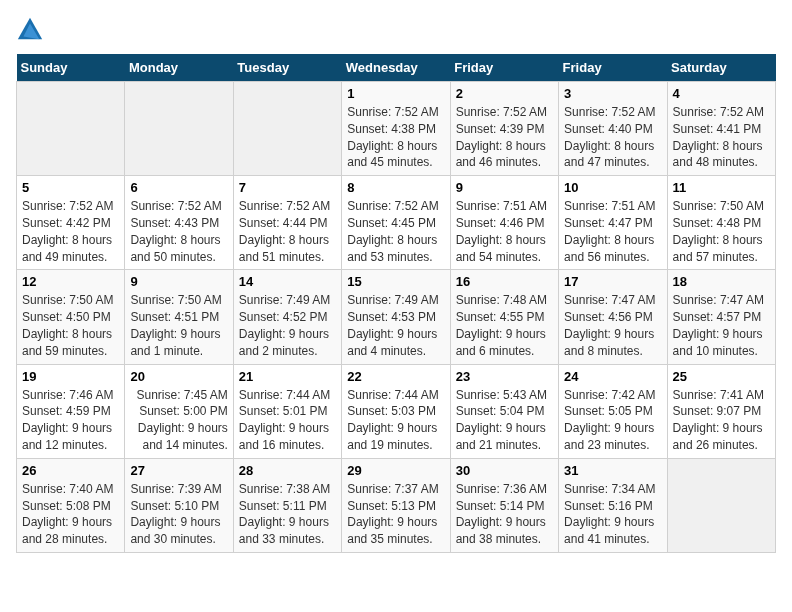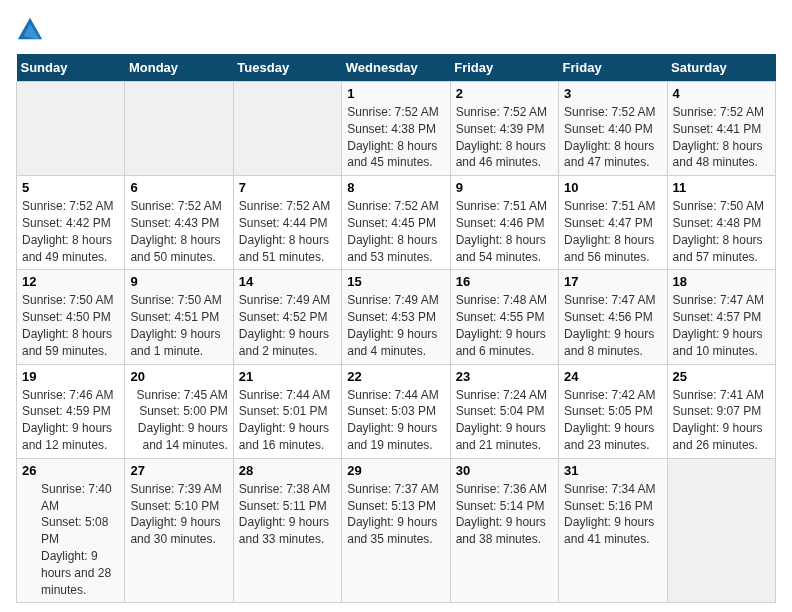--- a/index.html
+++ b/index.html
@@ -257,41 +257,41 @@
 Daylight: 9 hours and 16 minutes.</div>
         </td>
         <td>
           <span class="day-num">22</span>
           <div class="day-info" style="white-space: pre-line;">Sunrise: 7:44 AM
 Sunset: 5:03 PM
 Daylight: 9 hours and 19 minutes.</div>
         </td>
         <td>
           <span class="day-num">23</span>
-          <div class="day-info" style="white-space: pre-line;">Sunrise: 7:24 AM
+          <div class="day-info" style="white-space: pre-line;">Sunrise: 5:43 AM
 Sunset: 5:04 PM
 Daylight: 9 hours and 21 minutes.</div>
         </td>
         <td>
           <span class="day-num">24</span>
           <div class="day-info" style="white-space: pre-line;">Sunrise: 7:42 AM
 Sunset: 5:05 PM
 Daylight: 9 hours and 23 minutes.</div>
         </td>
         <td>
           <span class="day-num">25</span>
           <div class="day-info" style="white-space: pre-line;">Sunrise: 7:41 AM
 Sunset: 9:07 PM
 Daylight: 9 hours and 26 minutes.</div>
         </td>
       </tr>
       <tr>
         <td>
           <span class="day-num">26</span>
-          <div class="day-info" style="white-space: pre-line; margin-left: 19px;">Sunrise: 7:40 AM
+          <div class="day-info" style="white-space: pre-line;">Sunrise: 7:40 AM
 Sunset: 5:08 PM
 Daylight: 9 hours and 28 minutes.</div>
         </td>
         <td>
           <span class="day-num">27</span>
           <div class="day-info" style="white-space: pre-line;">Sunrise: 7:39 AM
 Sunset: 5:10 PM
 Daylight: 9 hours and 30 minutes.</div>
         </td>
         <td>

